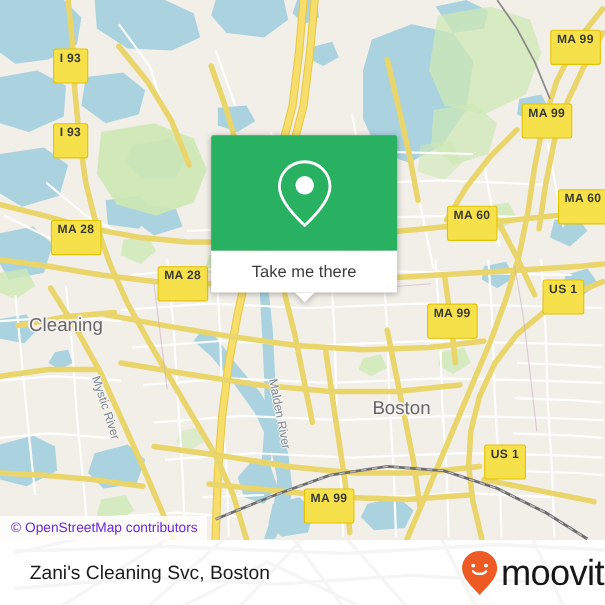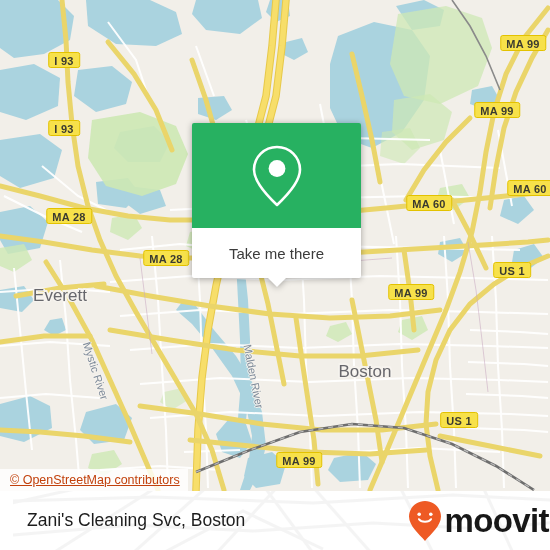--- a/index.html
+++ b/index.html
@@ -43,21 +43,21 @@
     position: absolute;
     background: #f7e14a;
     border: 1.5px solid #e3c200;
     border-radius: 2.5px;
     color: #3a3a30;
     font-family: "Liberation Sans", sans-serif;
     font-weight: bold;
     font-size: 11px;
     letter-spacing: 0.3px;
     line-height: 1;
-    padding: 3px 5px 0 5px;
+    padding: 3px 5px 16px 5px;
     white-space: nowrap;
     transform: translate(-50%, -50%);
     box-sizing: border-box;
   }
 
   
   .place-label {
     position: absolute;
     color: #67676c;
     font-family: "Liberation Sans", sans-serif;
@@ -86,26 +86,25 @@
   
   #attribution {
     position: absolute;
     left: 0;
     bottom: 0;
     height: 22px;
     padding: 0 8px 0 10px;
     display: flex;
     align-items: center;
     background: rgba(255,255,255,0.82);
-    color: #c2410c;
+    color: #6d28d9;
     font-family: "Liberation Sans", sans-serif;
     font-size: 12.5px;
     white-space: nowrap;
     z-index: 20;
-    text-decoration: underline;
   }
 
   
   #popup {
     position: absolute;
     left: 192px;
     top: 123px;
     width: 169px;
     z-index: 30;
     filter: drop-shadow(0 1px 3px rgba(0,0,0,0.33));
@@ -114,21 +113,21 @@
     height: 105px;
     background: #27b161;
     border-radius: 2px 2px 0 0;
     display: flex;
     align-items: center;
     justify-content: center;
   }
   #popup-pin-icon { display: block; }
   #popup-foot {
     position: relative;
-    height: 50px;
+    height: 38px;
     background: #ffffff;
     border-radius: 0 0 2px 2px;
     display: flex;
     align-items: center;
     justify-content: center;
   }
   #popup-action-label {
     color: #3b3b3b;
     font-family: "Liberation Sans", sans-serif;
     font-size: 15px;
@@ -183,21 +182,21 @@
   #brand {
     display: flex;
     align-items: center;
     gap: 2px;
   }
   #brand-mark { display: block; }
   #brand-name {
     color: #171717;
     font-family: "Liberation Sans", sans-serif;
     font-size: 33px;
-    font-weight: bold;
+    font-weight: normal;
     letter-spacing: -0.6px;
     line-height: 1;
     white-space: nowrap;
   }
 </style>
 </head>
 <body>
 
 <div id="page">
 
@@ -372,21 +371,21 @@
     <div class="shield" style="left:166px; top:258px;">MA 28</div>
     <div class="shield" style="left:523px; top:43px;">MA 99</div>
     <div class="shield" style="left:497px; top:110px;">MA 99</div>
     <div class="shield" style="left:429px; top:203px;">MA 60</div>
     <div class="shield" style="left:530px; top:188px;">MA 60</div>
     <div class="shield" style="left:411px; top:292px;">MA 99</div>
     <div class="shield" style="left:512px; top:270px;">US 1</div>
     <div class="shield" style="left:459px; top:420px;">US 1</div>
     <div class="shield" style="left:299px; top:460px;">MA 99</div>
 
-    <div class="place-label" style="left:60px; top:295px;">Everett</div>
+    <div class="place-label" style="left:60px; top:295px;">Cleaning</div>
     <div class="place-label" style="left:365px; top:371px;">Boston</div>
 
     <div class="river-label" style="left:86px; top:337px; transform:rotate(72deg);">Mystic River</div>
     <div class="river-label" style="left:247px; top:339px; transform:rotate(79deg);">Malden River</div>
 
     <div id="attribution">
       <span>© OpenStreetMap contributors</span>
     </div>
 
     <div id="popup">

